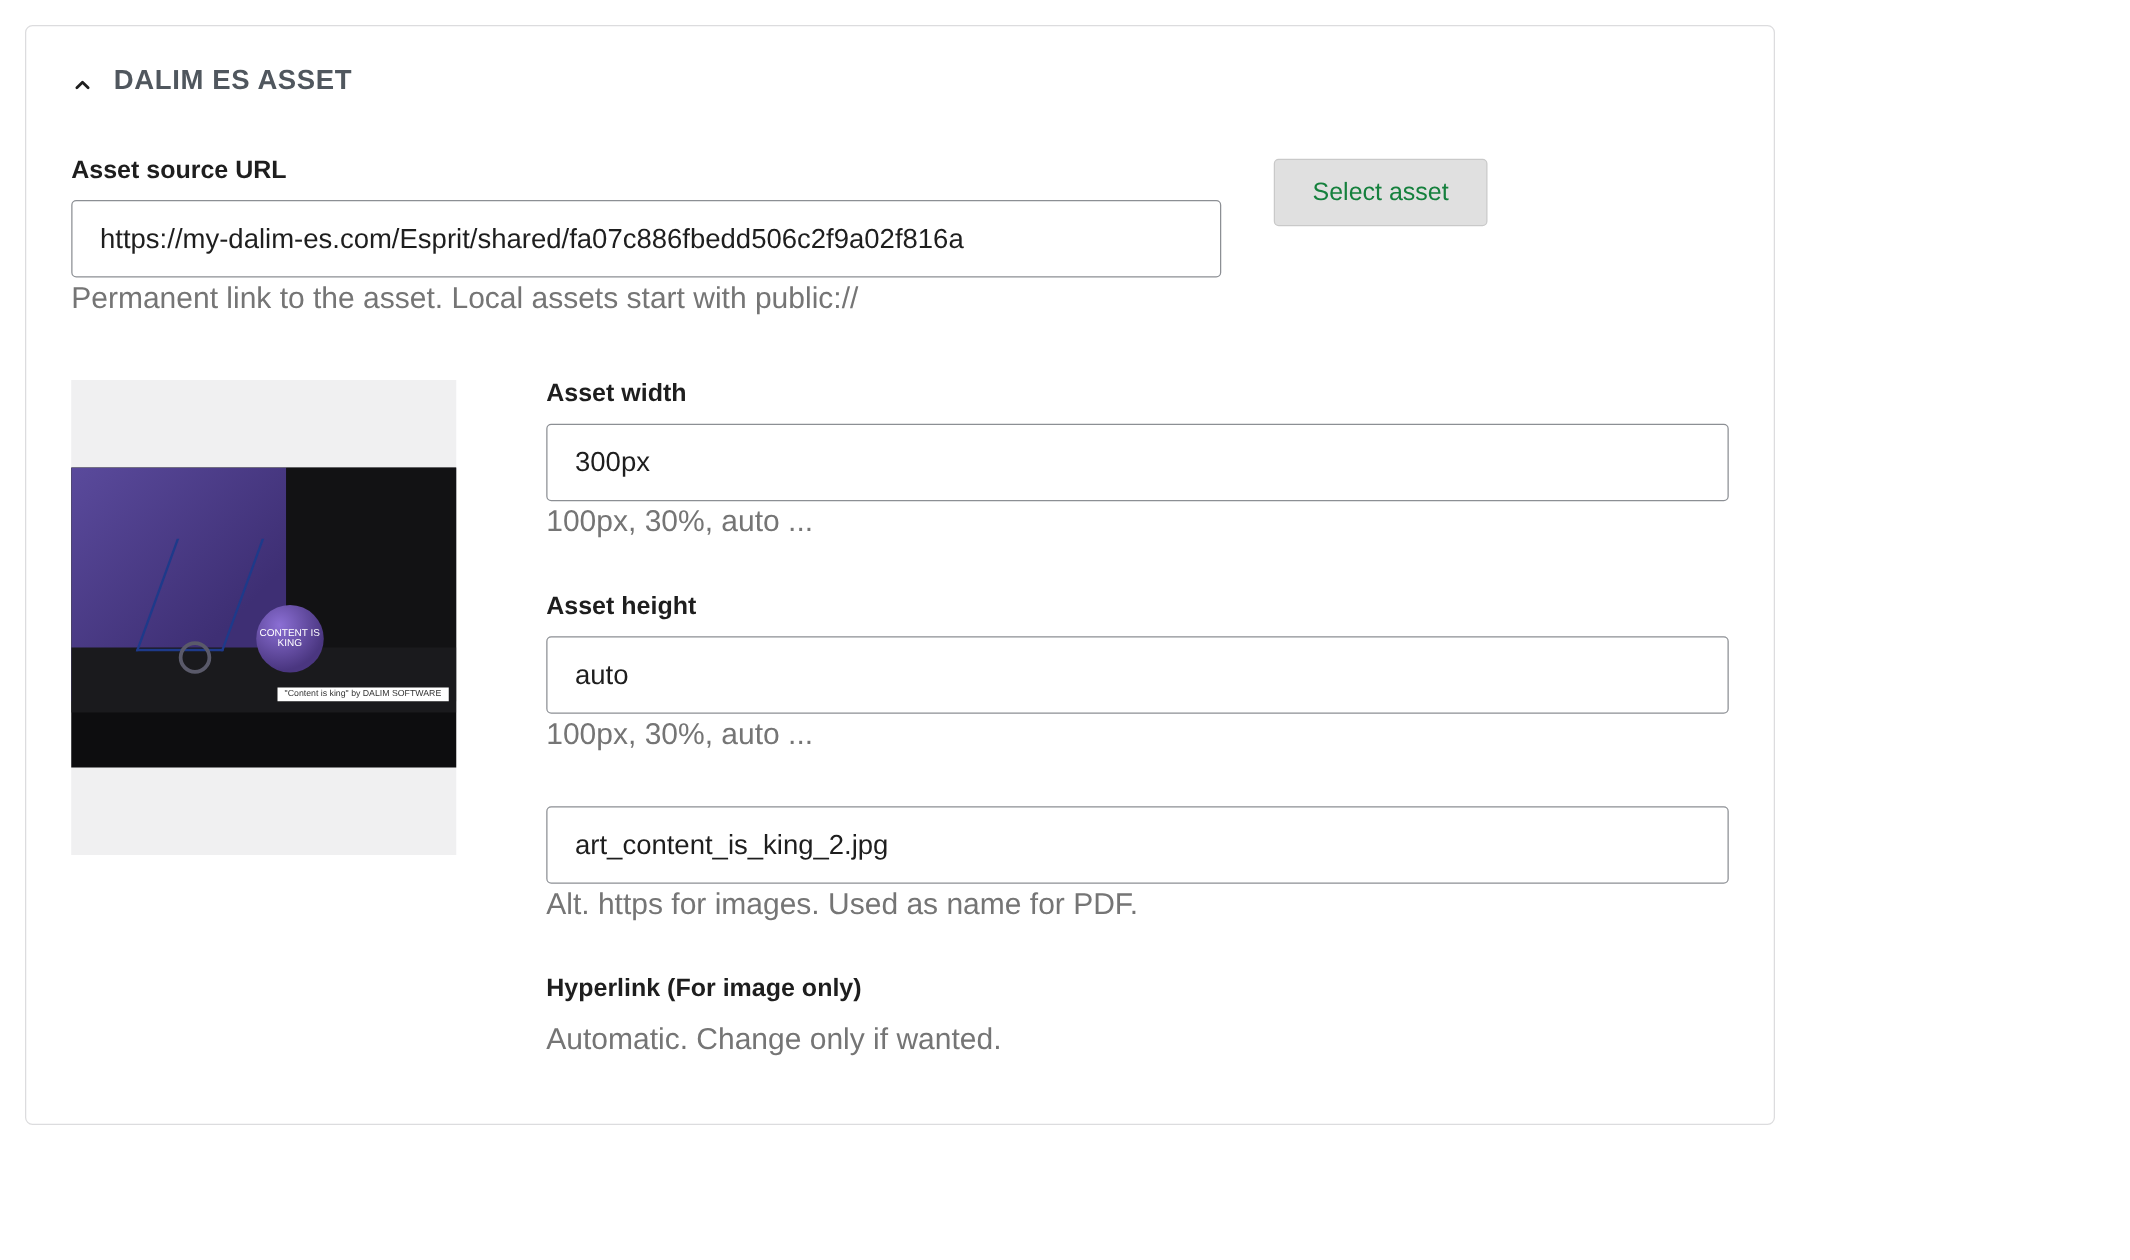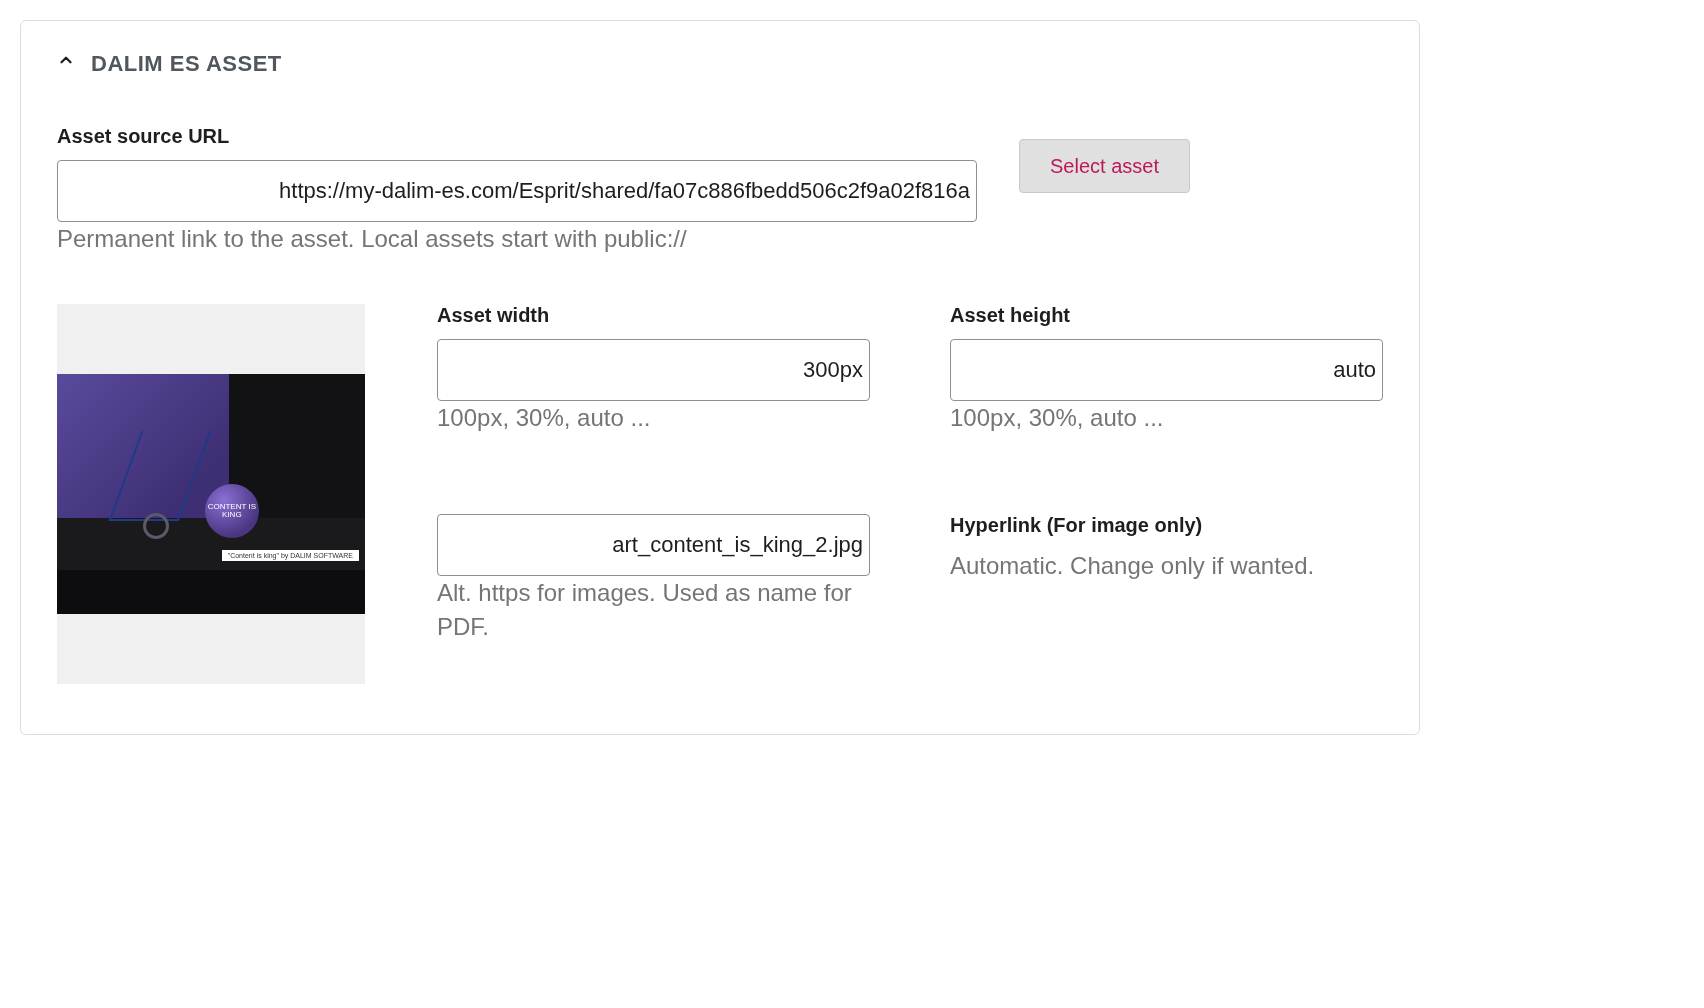--- a/index.html
+++ b/index.html
@@ -9,21 +9,21 @@
   padding: 20px;
 }
 .panel {
   border: 1px solid #dcdcde;
   border-radius: 6px;
   padding: 30px 36px 50px 36px;
   width: 1400px;
 }
 .header {
   display: flex;
-  align-items: flex-start;
+  align-items: flex-end;
   gap: 16px;
   margin-bottom: 48px;
 }
 .chevron {
   width: 18px; height: 18px;
   display: flex; align-items: center; justify-content: center;
 }
 .panel-title {
   font-size: 22px;
   font-weight: 700;
@@ -35,25 +35,24 @@
   font-weight: 600;
   color: #1e1e1e;
   margin-bottom: 12px;
   display: block;
 }
 .text-input {
   width: 100%;
   height: 62px;
   border: 1px solid #8c8f94;
   border-radius: 4px;
-  padding: 0 6px;
+  padding: 0 22px;
   font-size: 22px;
   color: #1e1e1e;
   background: #fff;
-  text-align: right;
 }
 .help-text {
   font-size: 24px;
   color: #757575;
   margin-top: 0;
   line-height: 1.4;
 }
 .url-row {
   display: flex;
   align-items: flex-start;
@@ -62,23 +61,23 @@
 }
 .url-col { flex: 0 0 920px; }
 .btn {
   height: 54px;
   padding: 0 30px;
   background: #e0e0e0;
   border: 1px solid #c9c9c9;
   border-radius: 4px;
   font-size: 20px;
   font-weight: 500;
-  color: #be185d;
+  color: #15803d;
   cursor: pointer;
-  margin-top: 14px;
+  margin-top: 2px;
 }
 .grid-row {
   display: flex;
   gap: 60px;
 }
 .thumb-col {
   flex: 0 0 320px;
 }
 .thumb-frame {
   width: 308px;
@@ -147,21 +146,21 @@
   position: absolute;
   right: 6px; bottom: 22%;
   background: #fff;
   padding: 2px 6px;
   font-size: 7px;
   color: #333;
 }
 .fields-col {
   flex: 1;
   display: grid;
-  grid-template-columns: 1fr 1fr;
+  grid-template-columns: 1fr;
   gap: 40px 80px;
 }
 .field-block { }
 </style>
 </head>
 <body>
 
 <div class="panel">
 
   <div class="header">

